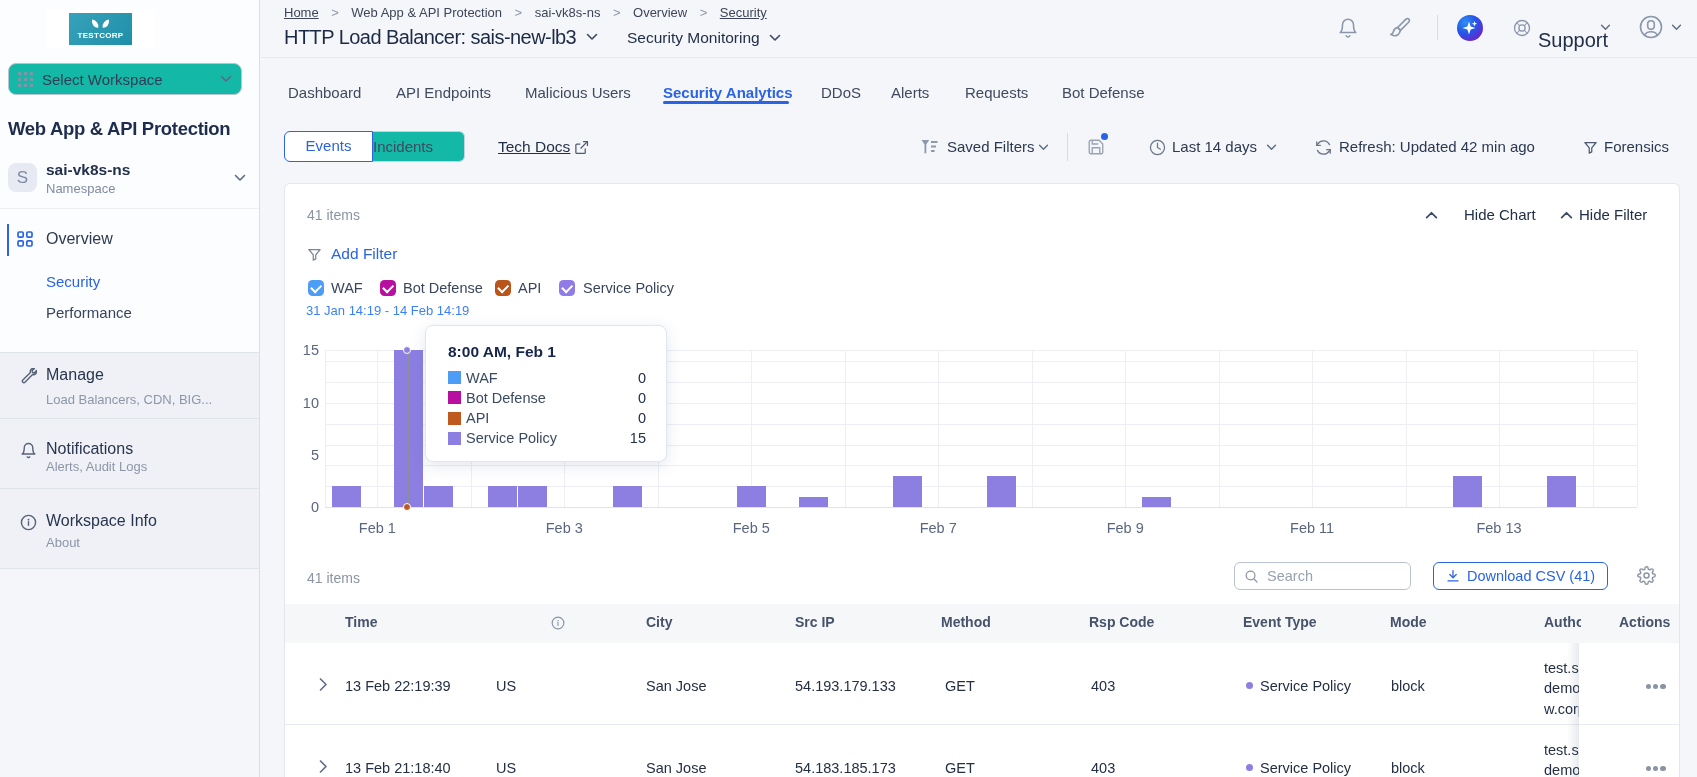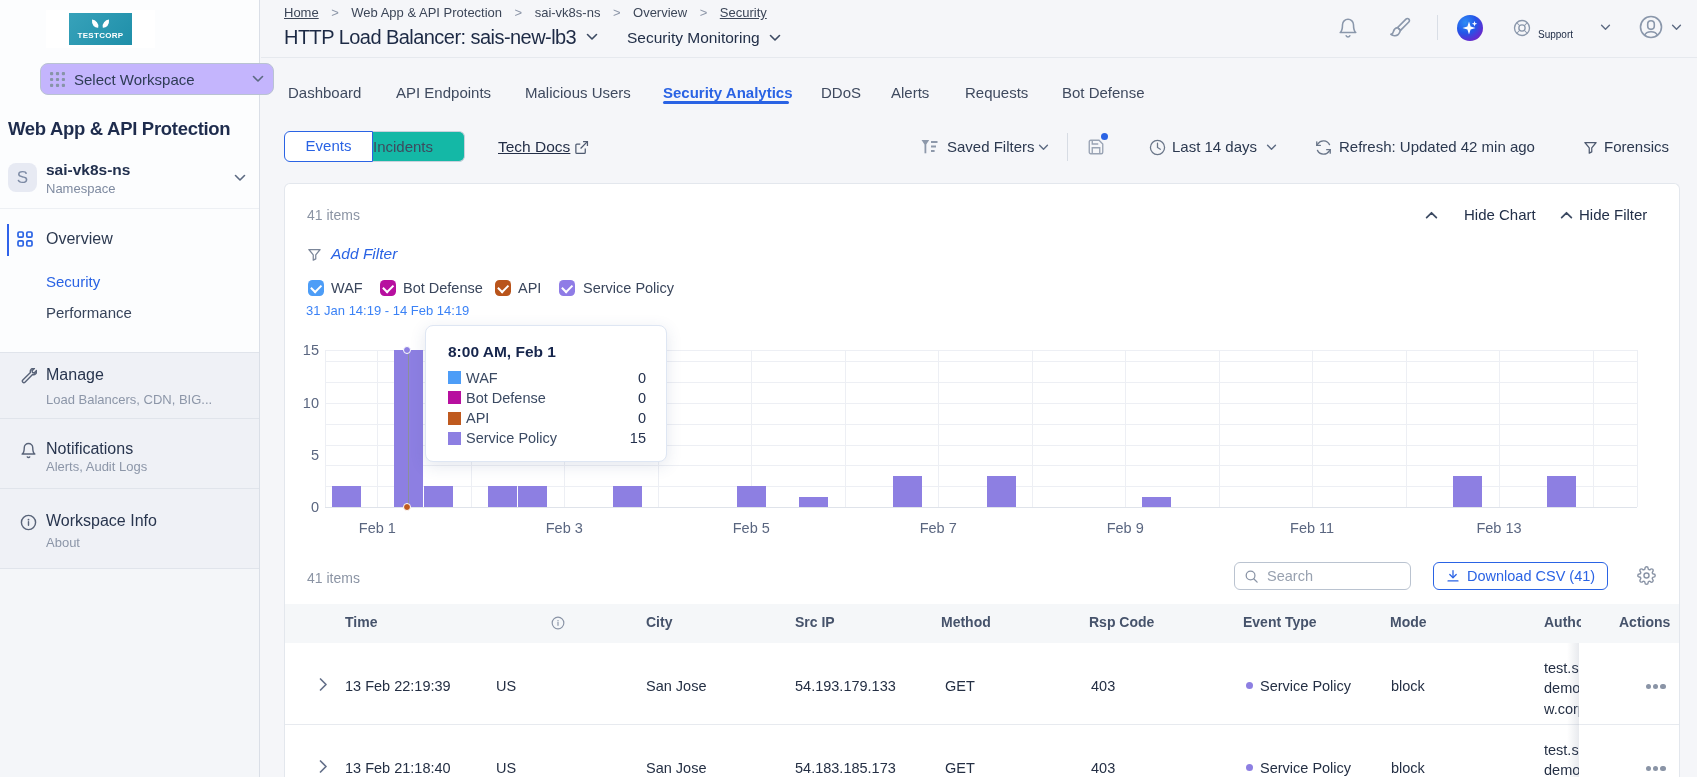--- a/index.html
+++ b/index.html
@@ -4,21 +4,21 @@
 <style>
 * { margin:0; padding:0; box-sizing:border-box; }
 html,body { width:1697px; height:777px; overflow:hidden; }
 body { font-family:"Liberation Sans", sans-serif; background:#f5f6f9; position:relative; color:#242f44; }
 .abs { position:absolute; }
 svg { display:block; }
 
 #sidebar { position:absolute; left:0; top:0; width:260px; height:777px; background:#fcfdfe; border-right:1px solid #dadfe7; }
 #logo { position:absolute; left:46px; top:10px; width:109px; height:38px; background:#fff; }
 #logobox { position:absolute; left:23px; top:3px; width:63px; height:32px; background:linear-gradient(135deg,#37a2ba,#1f8fa9); color:#fff; }
-#selws { position:absolute; left:8px; top:63px; width:234px; height:32px; background:#c4b5fd; border:1px solid #b9c3d2; border-radius:8px;margin-left:32px; }
+#selws { position:absolute; left:8px; top:63px; width:234px; height:32px; background:#14b8a6; border:1px solid #b9c3d2; border-radius:8px; }
 .sideband { position:absolute; left:0; width:259px; background:#eff1f6; border-top:1px solid #e0e4eb; }
 </style>
 </head>
 <body>
 <div id="sidebar">
   <div id="logo">
     <div id="logobox">
       <svg width="63" height="32" viewBox="0 0 63 32">
         <path d="M23 6.6 Q22.5 10.6 24.6 12.9 Q26.5 14.9 29.2 14.7 Q30 11.6 27.9 9.2 Q26 7 23 6.6 Z" fill="#fff"></path>
         <path d="M40 6.6 Q40.5 10.6 38.4 12.9 Q36.5 14.9 33.8 14.7 Q33 11.6 35.1 9.2 Q37 7 40 6.6 Z" fill="#fff"></path>
@@ -121,21 +121,21 @@
       <path d="M17.5 6 L18.2 8 L20.2 8.7 L18.2 9.4 L17.5 11.4 L16.8 9.4 L14.8 8.7 L16.8 8 Z" fill="#fff"></path>
     </svg>
 </div>
 <svg class="abs" style="left:1513px;top:19px" width="18" height="18" viewBox="0 0 24 24">
     <g fill="none" stroke="#8a97ab" stroke-width="1.8">
       <circle cx="12" cy="12" r="10"></circle>
       <circle cx="12" cy="12" r="4.2"></circle>
       <path d="M5 5l4 4M15 15l4 4M15 9l4-4M5 19l4-4" stroke-width="1.4"></path>
     </g>
   </svg>
-<div class="abs" style="left:1538px;top:18px;font-size:10px;color:#222f48;margin-top:11px;">Support</div>
+<div class="abs" style="left:1538px;top:18px;font-size:20px;color:#222f48;margin-top:11px;">Support</div>
 <svg class="abs" style="left:1600px;top:24px" width="11" height="7" viewBox="0 0 12 8">
     <path d="M1.5 1.5 L6 6 L10.5 1.5" fill="none" stroke="#5c6a82" stroke-width="1.6" stroke-linecap="round" stroke-linejoin="round"></path>
   </svg>
 <svg class="abs" style="left:1639px;top:15px" width="24" height="24" viewBox="0 0 24 24">
     <g fill="none" stroke="#8a97ab" stroke-width="1.6">
       <circle cx="12" cy="12" r="10.5"></circle>
       <rect x="8.7" y="5.8" width="6.6" height="8.6" rx="3.3"></rect>
       <path d="M5.5 20.5c1-2.6 3.5-3.8 6.5-3.8s5.5 1.2 6.5 3.8"></path>
     </g>
   </svg>
@@ -212,21 +212,21 @@
     </svg>
   <div class="abs" style="left:1159px;top:22px;font-size:15px;color:#222f48;margin-left:20px;">Hide Chart</div>
   <svg class="abs" style="left:1275px;top:27px" width="13" height="9" viewBox="0 0 12 8">
       <path d="M1.5 6 L6 1.5 L10.5 6" fill="none" stroke="#3c4a62" stroke-width="1.6" stroke-linecap="round" stroke-linejoin="round"></path>
     </svg>
   <div class="abs" style="left:1294px;top:22px;font-size:15px;color:#222f48;">Hide Filter</div>
 
   <svg class="abs" style="left:22px;top:63px" width="15" height="15" viewBox="0 0 24 24">
       <path d="M3 4h18l-7 8.5V19l-4 2v-8.5z" fill="none" stroke="#7b8699" stroke-width="2" stroke-linejoin="round"></path>
     </svg>
-  <div class="abs" style="left:46px;top:61px;font-size:15.5px;color:#2a63e4;font-style:italic;">Add Filter</div>
+  <div class="abs" style="left:46px;top:61px;font-size:15.5px;color:#2a63e4;">Add Filter</div>
 
   <div class="cb" style="left:23px;background:#4d9df7;"></div>
     <div class="cblabel" style="left:46px;">WAF</div>
   <div class="cb" style="left:95px;background:#b70f9f;"></div>
     <div class="cblabel" style="left:118px;">Bot Defense</div>
   <div class="cb" style="left:210px;background:#b9541b;"></div>
     <div class="cblabel" style="left:233px;">API</div>
   <div class="cb" style="left:274px;background:#8f7ce6;"></div>
     <div class="cblabel" style="left:298px;">Service Policy</div>
   <div class="abs" style="left:21px;top:119px;font-size:13px;color:#3b82f6;">31 Jan 14:19 - 14 Feb 14:19</div>

